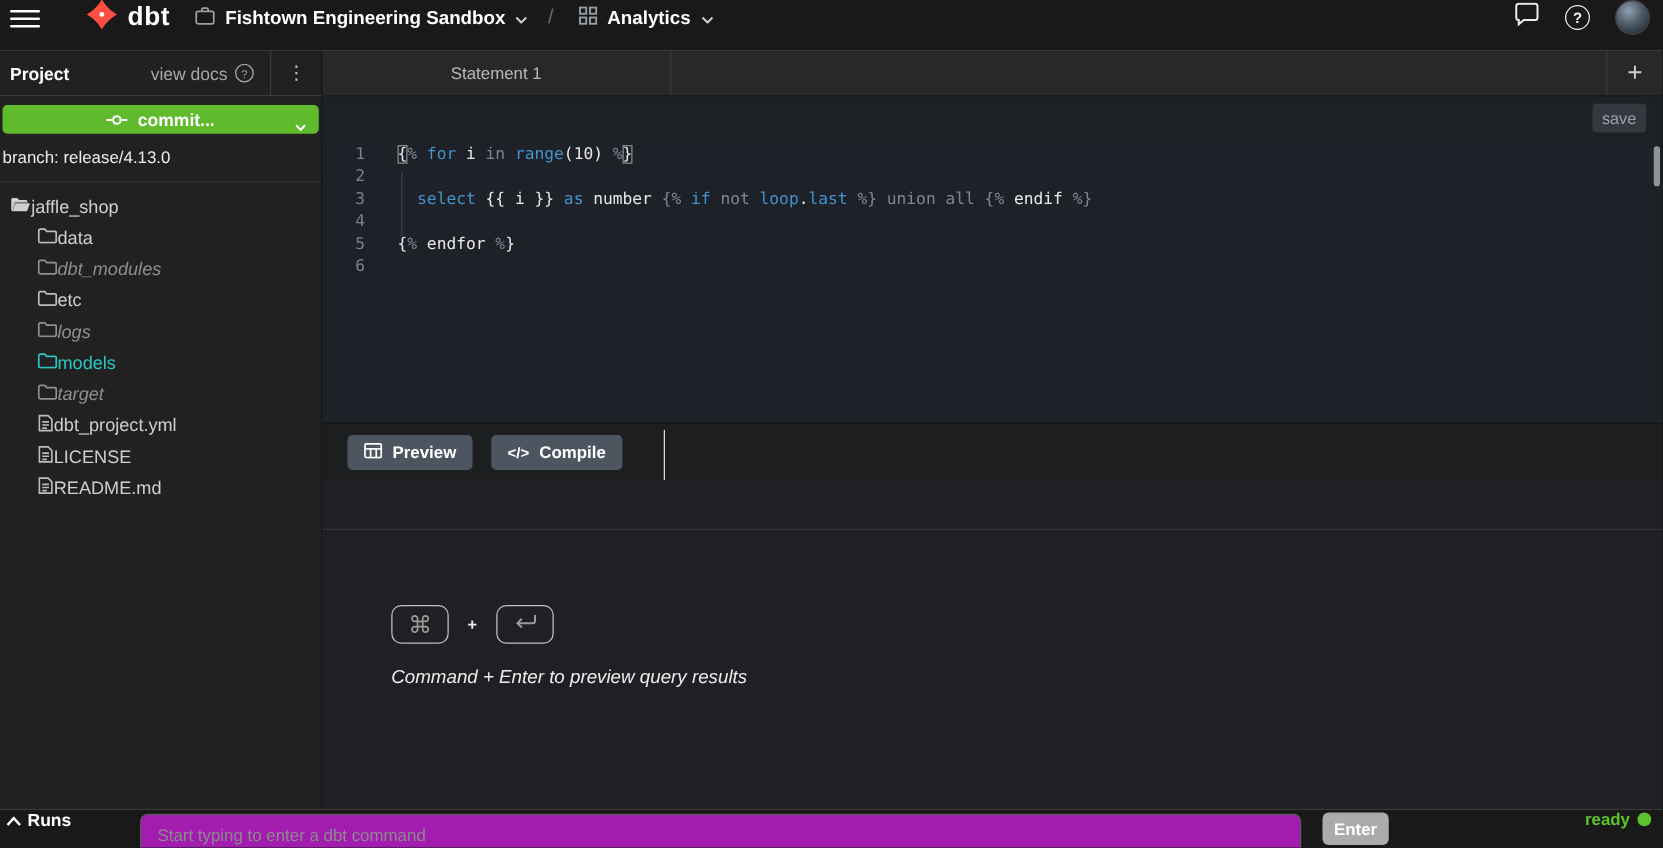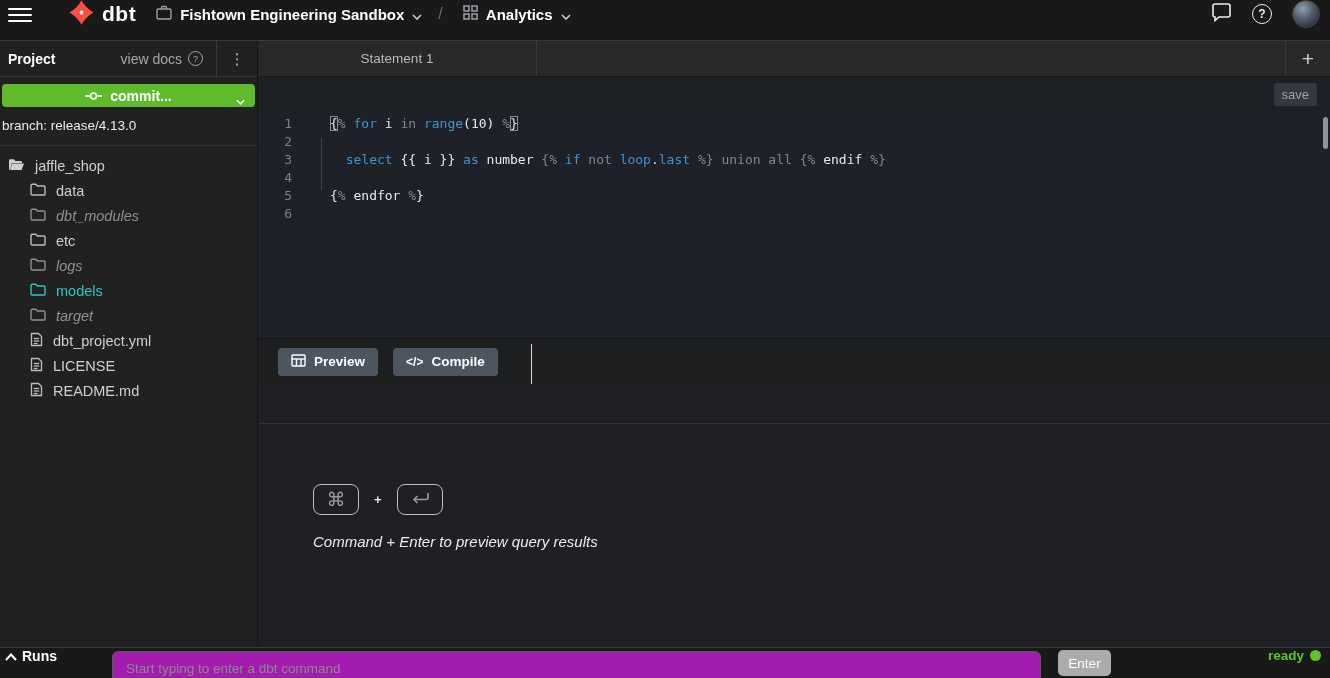--- a/index.html
+++ b/index.html
@@ -28,41 +28,41 @@
   .sb-header { height: 36px; display: flex; align-items: center; border-bottom: 1px solid #3a3a3a; padding-left: 8px; flex-shrink: 0; }
   .sb-title { color: #fff; font-weight: bold; font-size: 14px; }
   .view-docs { margin-left: auto; display: flex; align-items: center; gap: 6px; color: #a8a8a8; font-size: 14px; cursor: pointer; }
   .qmark { width: 15px; height: 15px; border: 1.3px solid #a8a8a8; border-radius: 50%; font-size: 9px; display: flex; align-items: center; justify-content: center; }
   .sb-vdiv { width: 1px; align-self: stretch; background: #3a3a3a; margin-left: 13px; }
   .kebab { width: 40px; text-align: center; color: #c0c0c0; font-size: 15px; letter-spacing: 0; cursor: pointer; line-height: 1; }
   .commit-btn { margin: 7px 2px 0 2px; height: 23px; background: #5fbb2c; border-radius: 4px; display: flex; align-items: center; justify-content: center; gap: 8px; color: #fff; font-weight: bold; font-size: 14px; cursor: pointer; position: relative; }
   .commit-btn .chev { position: absolute; right: 10px; top: 8px; }
   .branch-row { padding: 11px 2px 12px 2px; color: #ececec; font-size: 13.5px; border-bottom: 1px solid #333; }
   .tree { padding-top: 7px; }
-  .tree-row { height: 25px; display: flex; align-items: center; gap: 10px; padding-left: 8px; font-size: 14.5px; color: #cfcfcf; cursor: pointer; }
+  .tree-row { height: 25px; display: flex; align-items: center; padding-left: 8px; font-size: 14.5px; color: #cfcfcf; cursor: pointer; }
   .tree-row.ind { padding-left: 30px; }
   .tree-row.italic { font-style: italic; color: #8f8f8f; }
   .tree-row.italic svg { stroke: #8f8f8f; }
   .tree-row.selected { color: #2bc7bf; }
   .tree-row.selected svg { stroke: #2bc7bf; }
   .tree-row svg { stroke: #bdbdbd; flex-shrink: 0; }
 
   
   .main { flex: 1; display: flex; flex-direction: column; min-width: 0; }
   .tabbar { height: 36px; background: #282828; border-bottom: 1px solid #1a1a1a; display: flex; align-items: stretch; flex-shrink: 0; }
   .tab { width: 279px; border-right: 1px solid #3a3a3a; display: flex; align-items: center; justify-content: center; color: #b9b9b9; font-size: 13.5px; cursor: pointer; }
   .tab-plus { margin-left: auto; width: 45px; border-left: 1px solid #3a3a3a; display: flex; align-items: center; justify-content: center; color: #cfcfcf; font-size: 21px; font-weight: 300; cursor: pointer; }
   .saverow { height: 34px; background: #1d2025; display: flex; align-items: center; justify-content: flex-end; padding-right: 13px; flex-shrink: 0; }
   .save-btn { min-width: 40px; height: 23px; padding: 0 8px; background: #35393f; color: #9ba1a9; font-size: 13px; border-radius: 3px; display: flex; align-items: center; justify-content: center; cursor: pointer; }
 
   
   .editor { flex: 1; background: #1e2127; position: relative; font-family: "DejaVu Sans Mono", monospace; font-size: 13px; padding-top: 4px; border-bottom: 1px solid #141414; overflow: hidden; }
   .code-line { display: flex; height: 18px; line-height: 18px; }
   .gutter { width: 34px; text-align: right; color: #7c828c; flex-shrink: 0; user-select: none; }
-  .code { margin-left: 38px; white-space: pre; }
+  .code { margin-left: 26px; white-space: pre; }
   .tk-p { color: #e8e8e8; }
   .tk-b { color: #4193cd; }
   .tk-g { color: #7c8795; }
   .tk-m { outline: 1px solid #8a8a8a; outline-offset: -1px; }
   .indent-guide { position: absolute; left: 63px; top: 27px; width: 1px; height: 52px; background: #3c434c; }
   .scroll-thumb { position: absolute; right: 2px; top: 6px; width: 5px; height: 32px; background: #8f949a; border-radius: 3px; cursor: pointer; }
 
   
   .results-toolbar { height: 45px; background: #1d1e20; display: flex; align-items: stretch; padding-left: 20px; flex-shrink: 0; }
   .rt-btn { align-self: center; height: 28px; background: #4c5560; border-radius: 4px; color: #fff; font-size: 13.5px; font-weight: 600; display: flex; align-items: center; gap: 8px; padding: 0 13px; margin-right: 15px; cursor: pointer; }
@@ -76,21 +76,21 @@
   .keys { display: flex; align-items: center; gap: 15px; }
   .keycap { width: 46px; height: 31px; border: 1.5px solid #bfbfbf; border-radius: 8px; background: transparent; display: flex; align-items: center; justify-content: center; color: #9a9a9a; font-size: 19px; }
   .plus { color: #e8e8e8; font-size: 13px; font-weight: bold; }
   .hint-text { margin-top: 18px; font-style: italic; color: #ececec; font-size: 15px; }
 
   
   .bottombar { height: 31px; background: #191919; border-top: 1px solid #3a3a3a; position: relative; display: flex; align-items: flex-start; }
   .runs { display: flex; align-items: center; gap: 5px; padding-left: 5px; color: #fff; font-weight: bold; font-size: 14px; cursor: pointer; }
   .cmd-input { position: absolute; left: 112px; top: 3px; width: 929px; height: 25px; background: #a21caf; border: 1px solid #5a5a5a; border-radius: 6px; color: #ddd; padding: 16px 13px; font-size: 13.5px; outline: none; font-family: "Liberation Sans", sans-serif; }
   .cmd-input::placeholder { color: #8b8b8b; }
-  .enter-btn { position: absolute; left: 1058px; top: 2px; width: 53px; height: 26px; background: #ababab; border-radius: 5px; color: #fff; font-weight: normal; font-size: 13.5px; display: flex; align-items: center; justify-content: center; cursor: pointer; }
+  .enter-btn { position: absolute; left: 1058px; top: 2px; width: 53px; height: 26px; background: #ababab; border-radius: 5px; color: #fff; font-weight: bold; font-size: 13.5px; display: flex; align-items: center; justify-content: center; cursor: pointer; }
   .ready { position: absolute; right: 9px; display: flex; align-items: center; gap: 6px; color: #5cc22d; font-weight: bold; font-size: 13.5px; }
   .ready-dot { width: 11px; height: 11px; border-radius: 50%; background: #5cc22d; }
 </style>
 </head>
 <body>
 
 <div class="topbar">
   <div class="topbar-inner">
     <div class="hamburger">
         <div></div>

